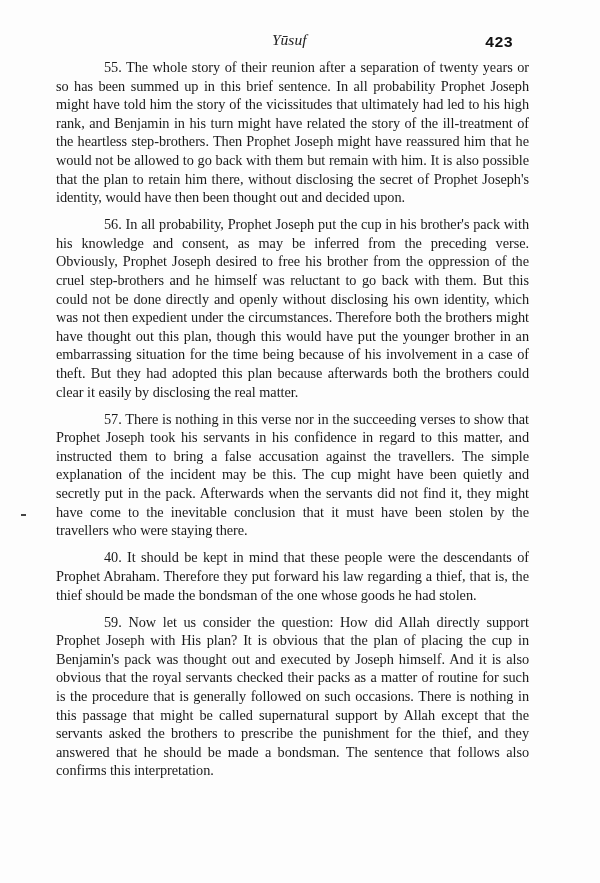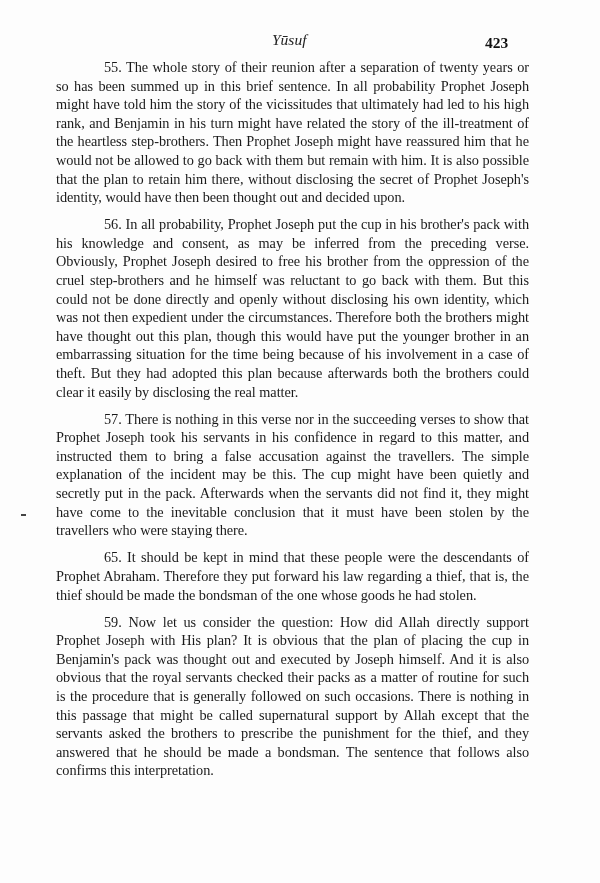--- a/index.html
+++ b/index.html
@@ -1,37 +1,37 @@
 <!DOCTYPE html>
 <html><head>
 <meta charset="utf-8">
 <style>
   html, body { margin: 0; padding: 0; background: #ffffff; }
   body { width: 600px; height: 883px; position: relative; overflow: hidden;
          font-family: "Liberation Serif", serif; color: #1a1a1a; }
   .page { position: absolute; left: 0; top: 0; width: 600px; height: 883px; background: #fdfdfd; }
   .running-head { position: absolute; top: 31px; left: 0; width: 600px; height: 24px; }
   .head-title { position: absolute; left: 272px; top: 0; font-style: italic; font-size: 15.5px; color: #222; }
-  .page-number { position: absolute; left: 485px; top: 3px; font-weight: bold; font-size: 15.5px; color: #111; }
+  .page-number { position: absolute; left: 485px; top: 3px; font-weight: bold; font-size: 15.5px; color: #111; font-family: Liberation Mono, monospace; }
   .body-text { position: absolute; left: 56px; top: 58px; width: 473px; }
   .para { margin: 0 0 8.5px 0; font-size: 14.3px; line-height: 18.6px; text-align: justify; text-indent: 48px; letter-spacing: -0.05px; }
   .para .num { }
   .speck { position: absolute; left: 21px; top: 514px; width: 5px; height: 2px; background: #444; }
 </style>
 </head>
 <body>
 
 <div class="page">
   <div class="running-head">
     <span class="head-title">Yūsuf</span>
     <span class="page-number">423</span>
   </div>
 
   <div class="body-text">
     <p class="para"><span class="num">55.</span> <span>The whole story of their reunion after a separation of twenty years or so has been summed up in this brief sentence. In all probability Prophet Joseph might have told him the story of the vicissitudes that ultimately had led to his high rank, and Benjamin in his turn might have related the story of the ill-treatment of the heartless step-brothers. Then Prophet Joseph might have reassured him that he would not be allowed to go back with them but remain with him. It is also possible that the plan to retain him there, without disclosing the secret of Prophet Joseph's identity, would have then been thought out and decided upon.</span></p>
     <p class="para"><span class="num">56.</span> <span>In all probability, Prophet Joseph put the cup in his brother's pack with his knowledge and consent, as may be inferred from the preceding verse. Obviously, Prophet Joseph desired to free his brother from the oppression of the cruel step-brothers and he himself was reluctant to go back with them. But this could not be done directly and openly without disclosing his own identity, which was not then expedient under the circumstances. Therefore both the brothers might have thought out this plan, though this would have put the younger brother in an embarrassing situation for the time being because of his involvement in a case of theft. But they had adopted this plan because afterwards both the brothers could clear it easily by disclosing the real matter.</span></p>
     <p class="para"><span class="num">57.</span> <span>There is nothing in this verse nor in the succeeding verses to show that Prophet Joseph took his servants in his confidence in regard to this matter, and instructed them to bring a false accusation against the travellers. The simple explanation of the incident may be this. The cup might have been quietly and secretly put in the pack. Afterwards when the servants did not find it, they might have come to the inevitable conclusion that it must have been stolen by the travellers who were staying there.</span></p>
-    <p class="para"><span class="num">65.</span> <span>It should be kept in mind that these people were the descendants of Prophet Abraham. Therefore they put forward his law regarding a thief, that is, the thief should be made the bondsman of the one whose goods he had stolen.</span></p>
+    <p class="para"><span class="num">40.</span> <span>It should be kept in mind that these people were the descendants of Prophet Abraham. Therefore they put forward his law regarding a thief, that is, the thief should be made the bondsman of the one whose goods he had stolen.</span></p>
     <p class="para"><span class="num">59.</span> <span>Now let us consider the question: How did Allah directly support Prophet Joseph with His plan? It is obvious that the plan of placing the cup in Benjamin's pack was thought out and executed by Joseph himself. And it is also obvious that the royal servants checked their packs as a matter of routine for such is the procedure that is generally followed on such occasions. There is nothing in this passage that might be called supernatural support by Allah except that the servants asked the brothers to prescribe the punishment for the thief, and they answered that he should be made a bondsman. The sentence that follows also confirms this interpretation.</span></p>
   </div>
 
   <div class="speck"></div>
 </div>
 
 </body></html>

